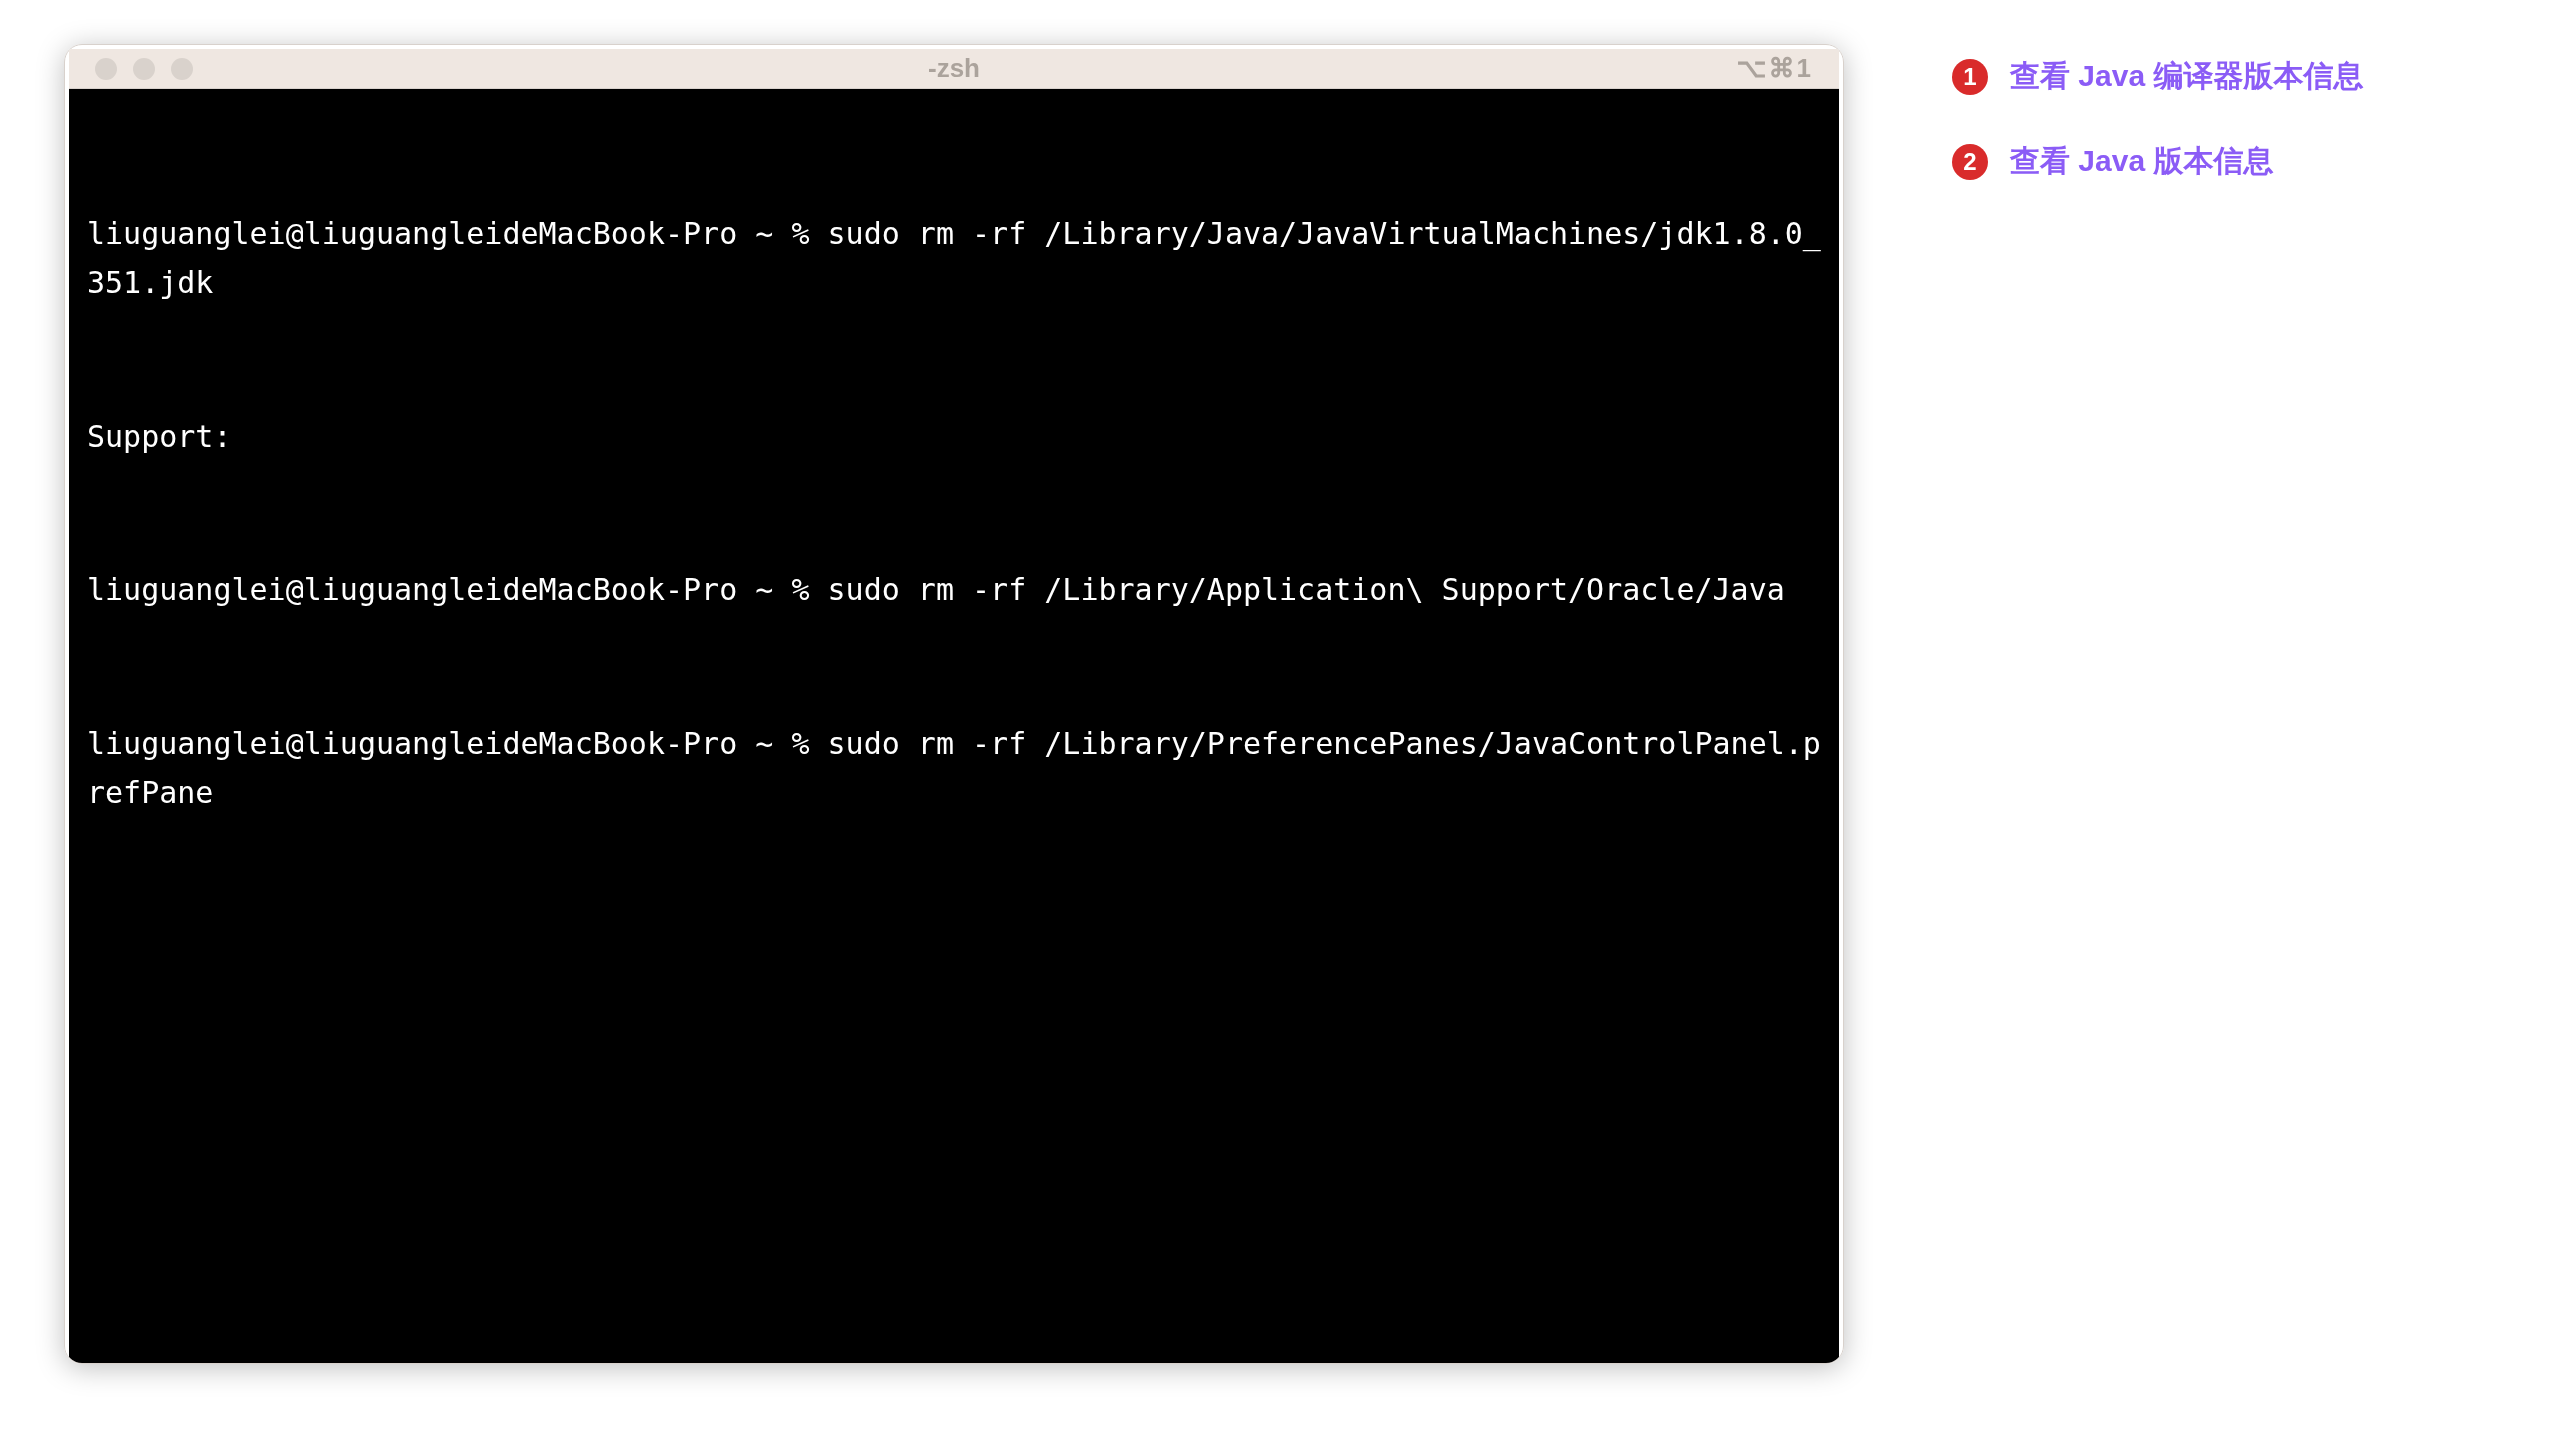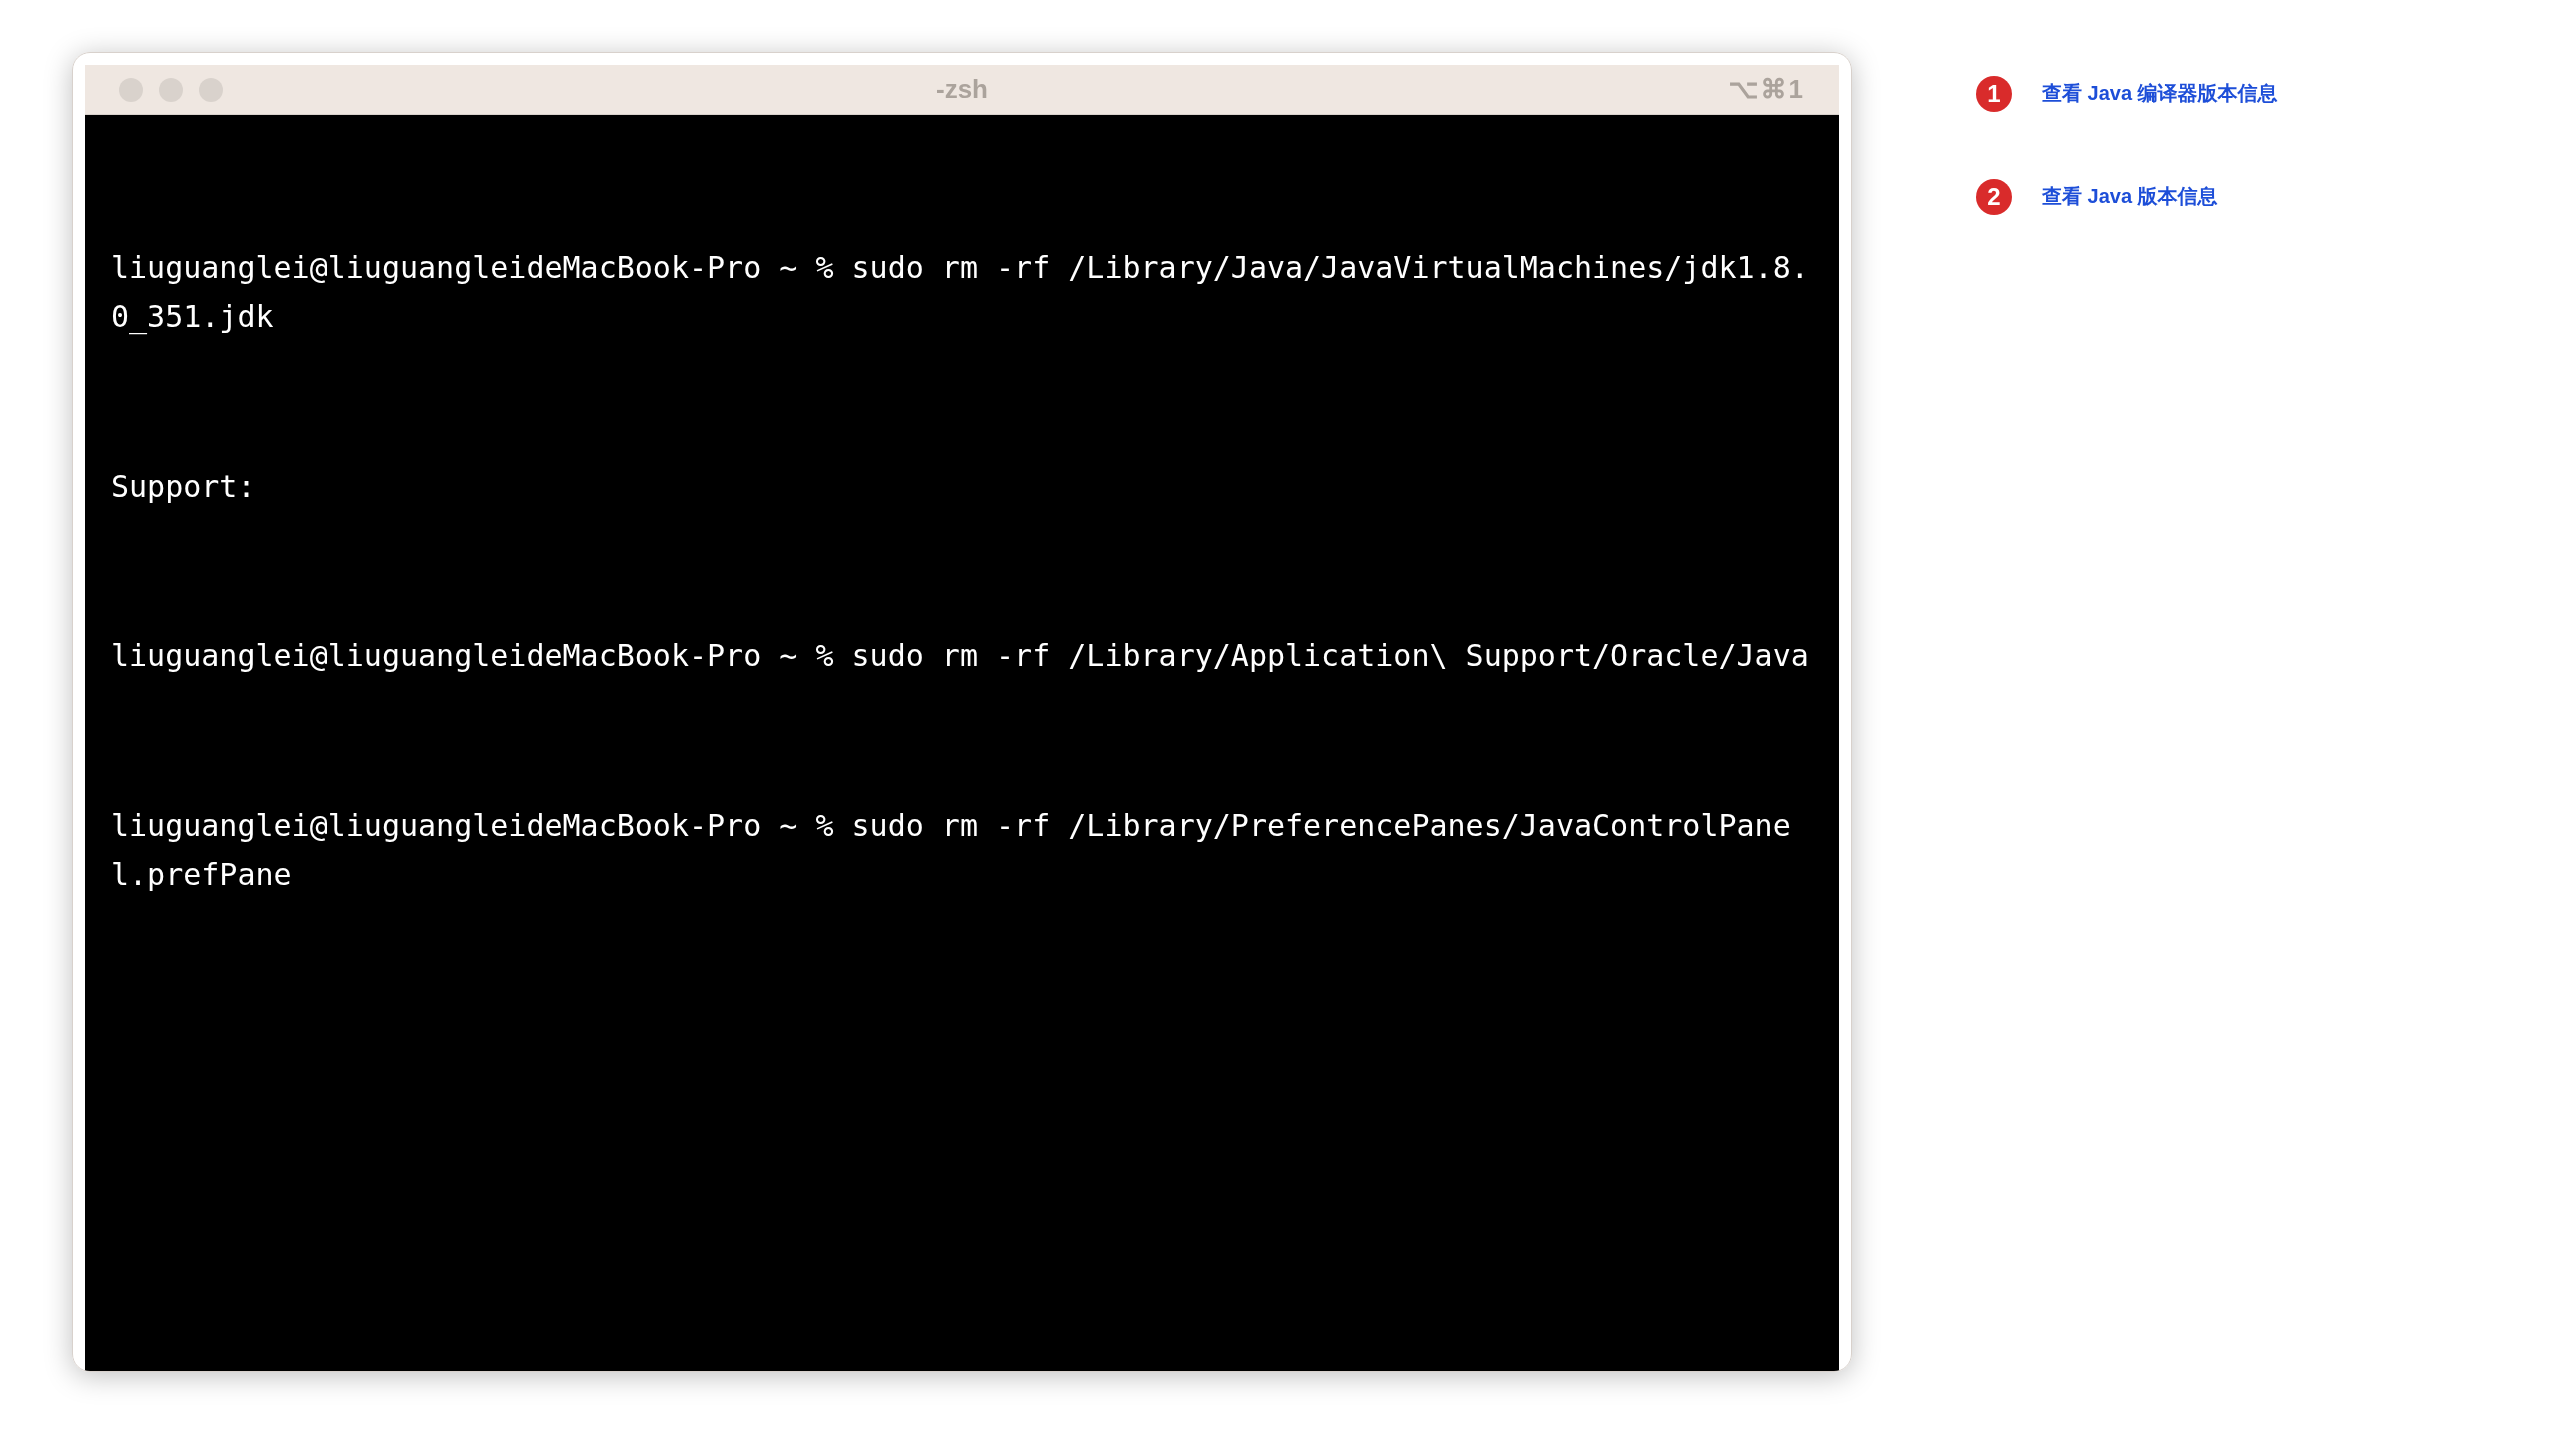--- a/index.html
+++ b/index.html
@@ -1,15 +1,15 @@
 <!DOCTYPE html>
 <html><head>
   <meta charset="utf-8">
   <style>
-    * { margin: 0; padding: 12px; box-sizing: border-box; }
+    * { margin: 0; padding: 4px; box-sizing: border-box; }
     body {
       width: 2556px;
       height: 1452px;
       background: #ffffff;
       font-family: -apple-system, BlinkMacSystemFont, "Segoe UI", sans-serif;
       display: flex;
       align-items: flex-start;
       padding-top: 40px;
       padding-left: 60px;
       gap: 100px;
@@ -108,23 +108,23 @@
       width: 36px;
       height: 36px;
       border-radius: 50%;
       background: #d92b2b;
       color: #ffffff;
       font-size: 24px;
       font-weight: 700;
       flex-shrink: 0;
     }
     .annot-text {
-      font-size: 20px;
+      font-size: 30px;
       font-weight: 700;
-      color: #1d4ed8;
+      color: #8b5cf6;
     }
   </style>
 </head>
 <body>
 
 <div class="terminal-window">
   <div class="title-bar">
     <div class="traffic-lights">
       <div class="traffic-light"></div>
       <div class="traffic-light"></div>

